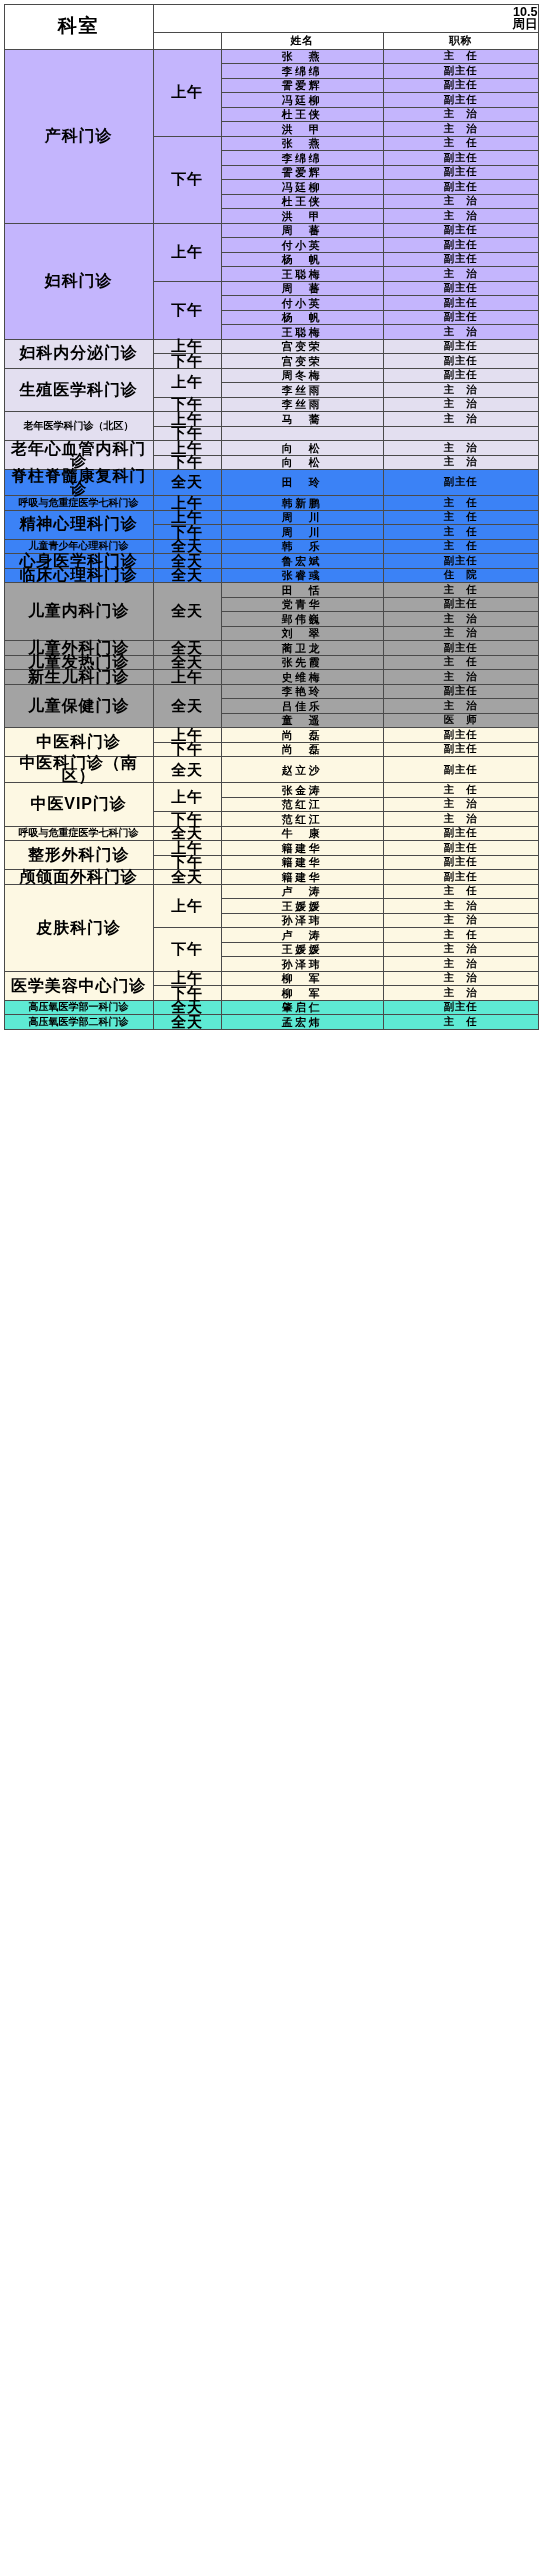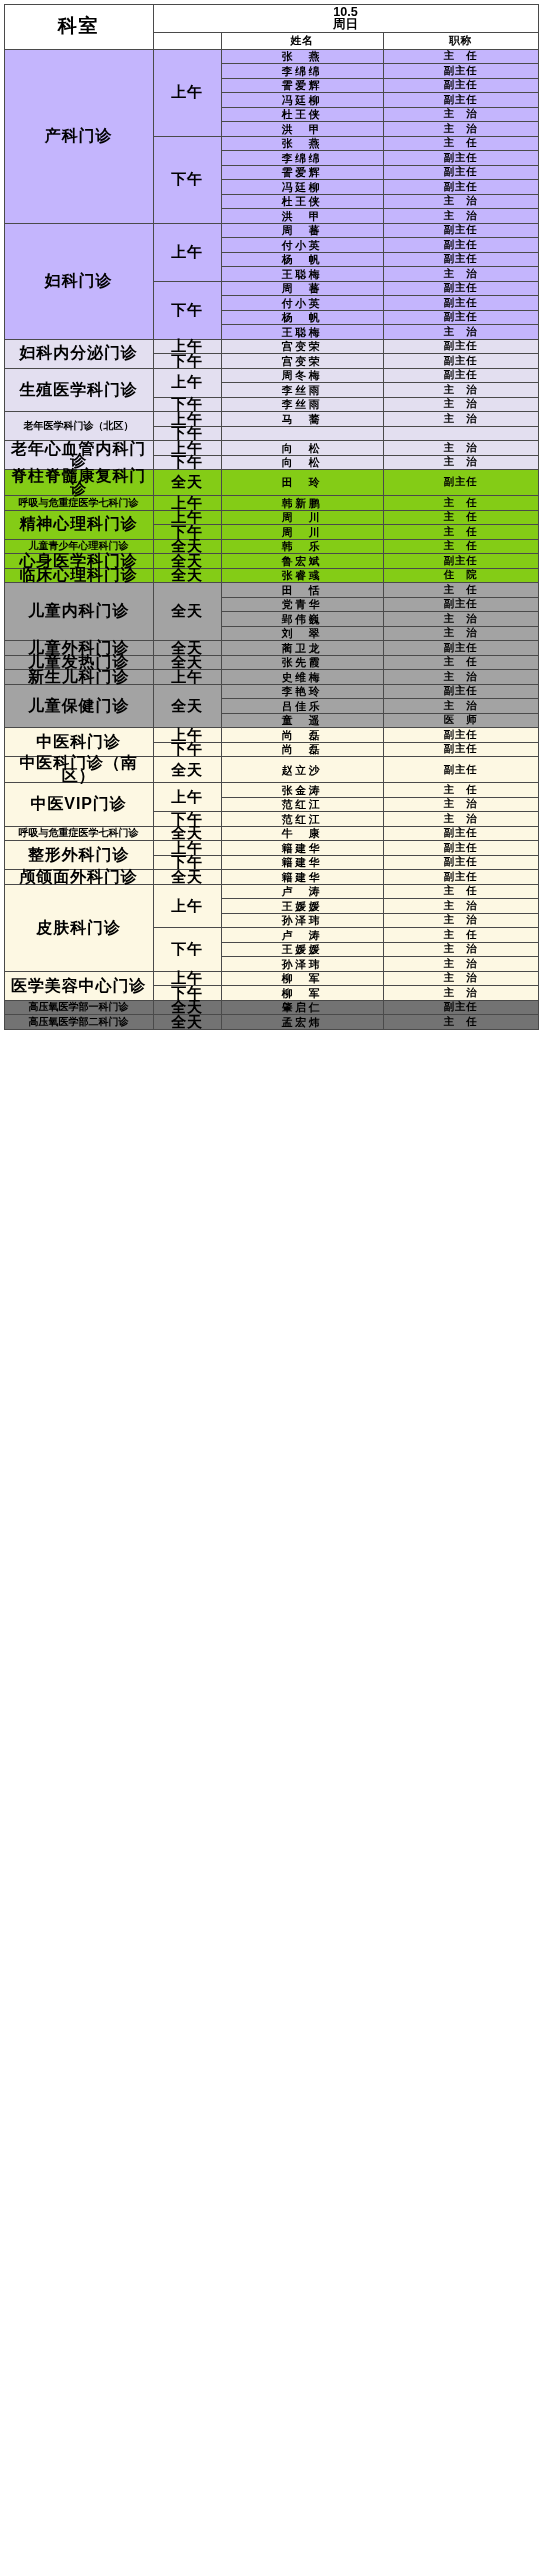--- a/index.html
+++ b/index.html
@@ -56,40 +56,40 @@
   }
   .title{
     font-size:10.4px;
     letter-spacing:0.9px;
   }
   .slot{font-size:15px;letter-spacing:0.9px;}
   
   .c-head{background:#ffffff;}
   .c-pink{background:#c4b5fd;}
   .c-lav{background:#e3dff0;}
-  .c-blue{background:#84cc16;}
+  .c-blue{background:#3b82f6;}
   .c-yel{background:#a3a3a3;}
   .c-cream{background:#fdf8e3;}
-  .c-grn{background:#737373;}
+  .c-grn{background:#5eead4;}
 </style>
 </head>
 <body>
 
 <div id="sheet">
 <table>
   <colgroup>
     <col style="width:149px">
     <col style="width:68px">
     <col style="width:162px">
     <col style="width:155px">
   </colgroup>
   <tbody id="tbody">
         <tr>
           <td class="c-head head-dept" rowspan="2" style="height: 43px;">科室</td>
-          <td class="c-head head-date" colspan="3" style="height: 27px;">
+          <td class="c-head head-date" colspan="3" style="height: 27px; text-align: right;">
             <div>10.5</div>
             <div>周日</div>
           </td>
         </tr>
         <tr>
           <td class="c-head head-sub"></td>
           <td class="c-head head-sub">姓名</td>
           <td class="c-head head-sub">职称</td>
         </tr>
         <tr>

